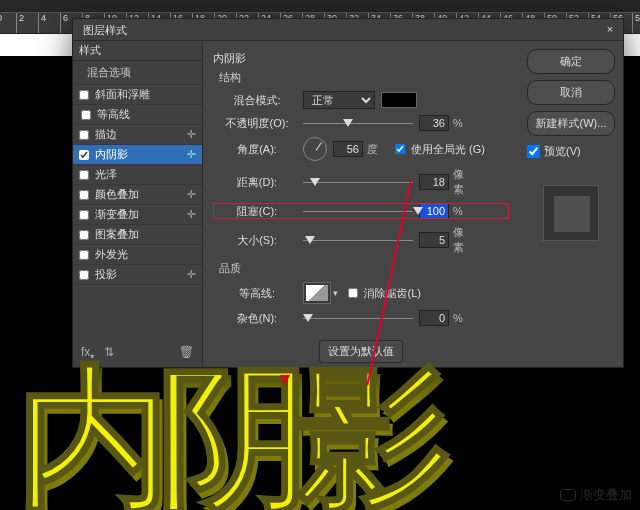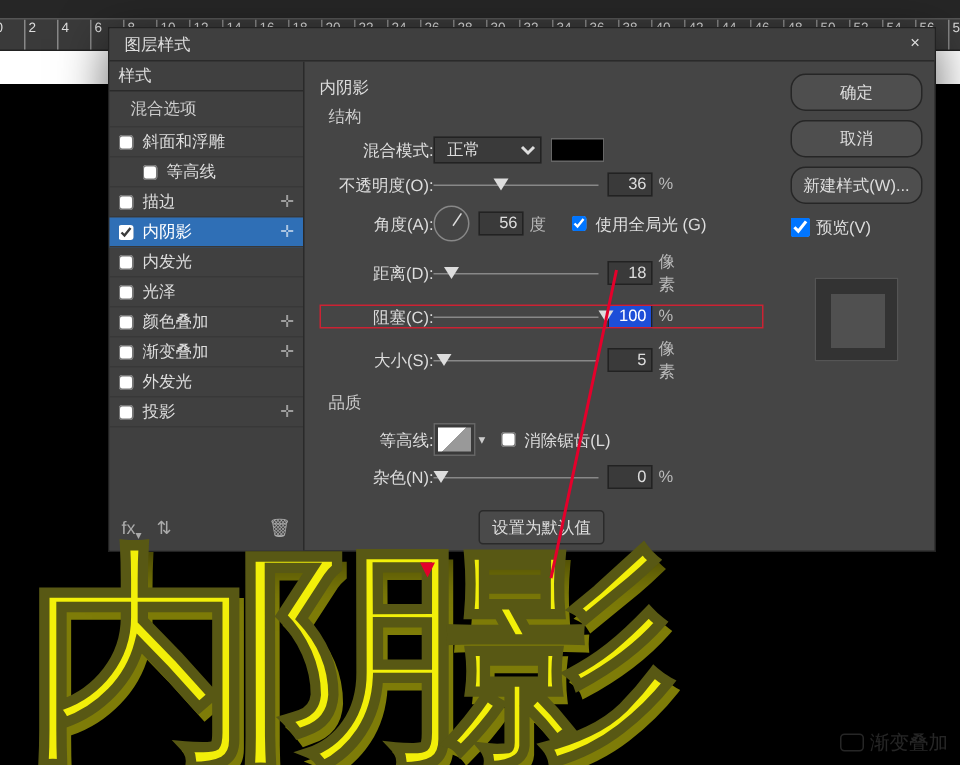--- a/index.html
+++ b/index.html
@@ -22,21 +22,21 @@
   .item.active input { accent-color: #fff; }
   .item .plus { position: absolute; right: 6px; font-size: 11px; opacity: .6; }
   .blend-opt { padding: 4px 8px 4px 14px; border-bottom: 1px solid #383838; color: #ccc; }
   .sidebar-footer { margin-top: auto; padding: 6px 8px; display: flex; gap: 10px; color: #aaa; }
   .sidebar-footer span { cursor: pointer; font-size: 12px; }
 
   .center { flex: 1; padding: 8px 10px 2px; position: relative; }
   .section-title { font-size: 11px; color: #ddd; margin: 2px 0 4px; }
   .sub-title { font-size: 11px; color: #ccc; margin: 4px 0 6px 6px; }
   .row { display: flex; align-items: center; font-size: 11px; margin-bottom: 6px; padding-left: 12px; }
-  .lbl { width: 64px; text-align: right; margin-right: 0; color: #ddd; }
+  .lbl { width: 64px; text-align: center; margin-right: 14px; color: #ddd; }
   select { background: #3a3a3a; color: #ddd; border: 1px solid #222; font-size: 11px; height: 18px; width: 72px; padding: 0 4px; }
   .swatch { width: 36px; height: 16px; background: #000; border: 1px solid #666; margin-left: 6px; }
   .slider-track { position: relative; width: 110px; height: 12px; margin-right: 6px; }
   .slider-track .line { position: absolute; top: 6px; left: 0; right: 0; height: 1px; background: #888; }
   .slider-track .knob { position: absolute; top: 2px; width: 0; height: 0; border-left: 5px solid transparent; border-right: 5px solid transparent; border-top: 8px solid #ddd; }
   .num { width: 30px; height: 16px; background: #3a3a3a; border: 1px solid #222; color: #ddd; font-size: 11px; text-align: right; padding-right: 3px; line-height: 14px; }
   .num.sel { background: #1d4ed8; color: #fff; }
   .unit { margin-left: 4px; color: #bbb; width: 20px; }
   .angle-dial { width: 24px; height: 24px; border: 1px solid #888; border-radius: 50%; position: relative; margin-right: 6px; }
   .angle-dial .hand { position: absolute; left: 12px; top: 12px; width: 10px; height: 1px; background: #ddd; transform-origin: left center; transform: rotate(-56deg); }
@@ -116,51 +116,51 @@
         <span>样式</span>
       </div>
       <div class="blend-opt">
         <span>混合选项</span>
       </div>
       <div id="sidebar-items">
           <div class="item">
             <input type="checkbox" style="">
             <span>斜面和浮雕</span>
           </div>
-          <div class="item" style="padding-left: 22px;">
+          <div class="item" style="padding-left: 8px;">
             <input type="checkbox" style="">
             <span>等高线</span>
           </div>
           <div class="item">
             <input type="checkbox" style="">
             <span>描边</span>
             <span class="plus">✛</span>
           </div>
           <div class="item active">
             <input type="checkbox" checked="" style="">
             <span>内阴影</span>
             <span class="plus">✛</span>
           </div>
           <div class="item">
             <input type="checkbox" style="">
-            <span>内发光</span>
-          </div>
-          <div class="item">
-            <input type="checkbox" style="">
             <span>光泽</span>
           </div>
           <div class="item">
             <input type="checkbox" style="">
             <span>颜色叠加</span>
             <span class="plus">✛</span>
           </div>
           <div class="item">
             <input type="checkbox" style="">
             <span>渐变叠加</span>
             <span class="plus">✛</span>
+          </div>
+          <div class="item">
+            <input type="checkbox" style="">
+            <span>图案叠加</span>
           </div>
           <div class="item">
             <input type="checkbox" style="">
             <span>外发光</span>
           </div>
           <div class="item">
             <input type="checkbox" style="">
             <span>投影</span>
             <span class="plus">✛</span>
           </div>

